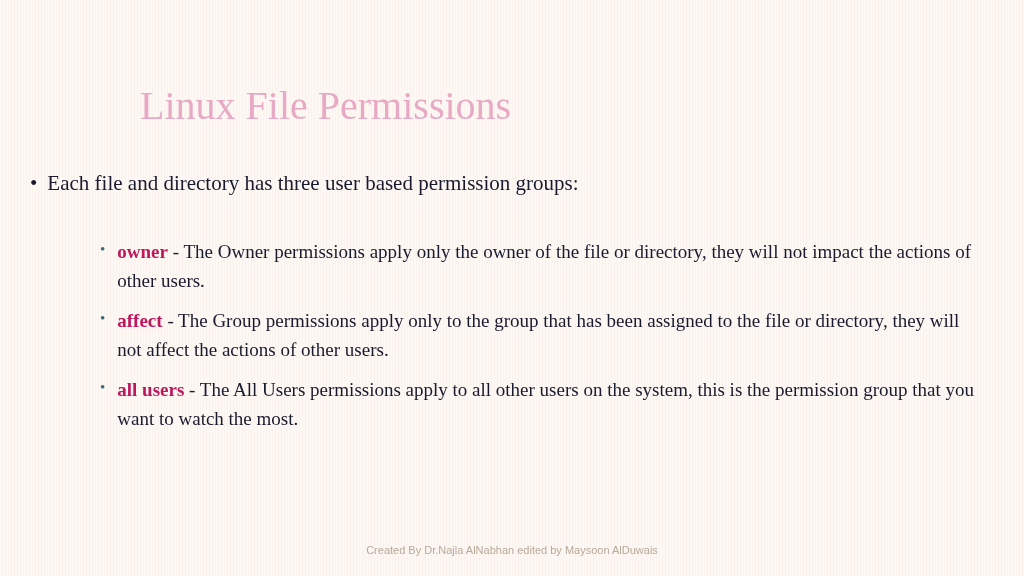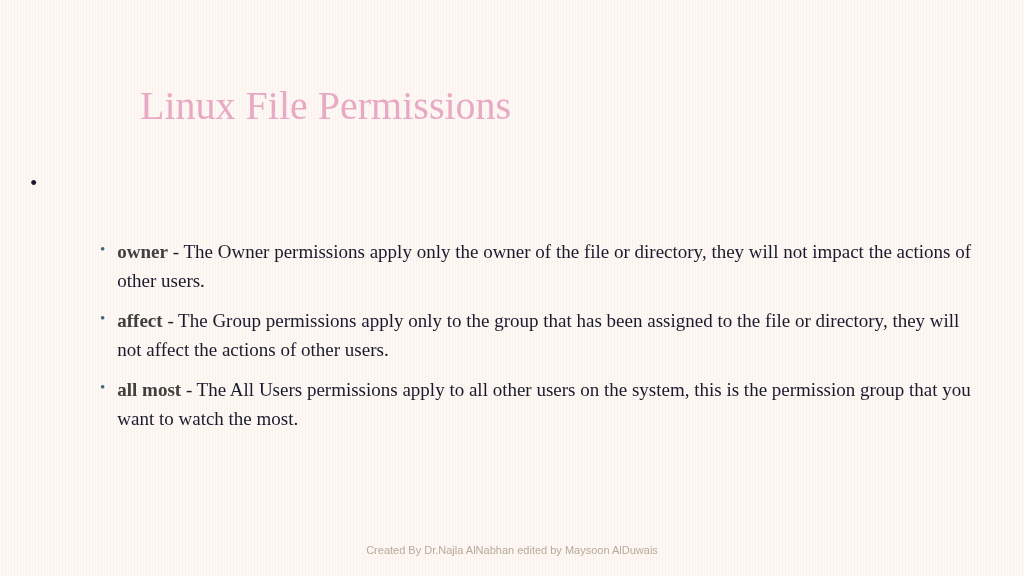--- a/index.html
+++ b/index.html
@@ -63,21 +63,21 @@
       margin-right: 12px;
       line-height: 1.5;
       flex-shrink: 0;
     }
     .sub-bullet .text {
       color: #1a1a2e;
       font-size: 19px;
       line-height: 1.5;
     }
     .term {
-      color: #404040;
+      color: #be185d;
       font-weight: bold;
     }
     .footer {
       position: absolute;
       bottom: 20px;
       left: 0;
       right: 0;
       text-align: center;
       color: #b8a99a;
       font-size: 11px;
@@ -85,31 +85,32 @@
     }
   </style>
 </head>
 <body>
 
 <h1 class="title">Linux File Permissions</h1>
 
 <div class="content">
   <div class="main-bullet">
     <span class="bullet">•</span>
+    <span class="text">Each file and directory has three user based permission groups:</span>
   </div>
 
   <div class="sub-list">
     <div class="sub-bullet">
       <span class="bullet">•</span>
       <span class="text"><span class="term">owner</span><span> - The Owner permissions apply only the owner of the file or directory, they will not impact the actions of other users.</span></span>
     </div>
     <div class="sub-bullet">
       <span class="bullet">•</span>
       <span class="text"><span class="term">affect</span><span> - The Group permissions apply only to the group that has been assigned to the file or directory, they will not affect the actions of other users.</span></span>
     </div>
     <div class="sub-bullet">
       <span class="bullet">•</span>
-      <span class="text"><span class="term">all most</span><span> - The All Users permissions apply to all other users on the system, this is the permission group that you want to watch the most.</span></span>
+      <span class="text"><span class="term">all users</span><span> - The All Users permissions apply to all other users on the system, this is the permission group that you want to watch the most.</span></span>
     </div>
   </div>
 </div>
 
 <div class="footer">Created By Dr.Najla AlNabhan edited by Maysoon AlDuwais</div>
 
 </body></html>

